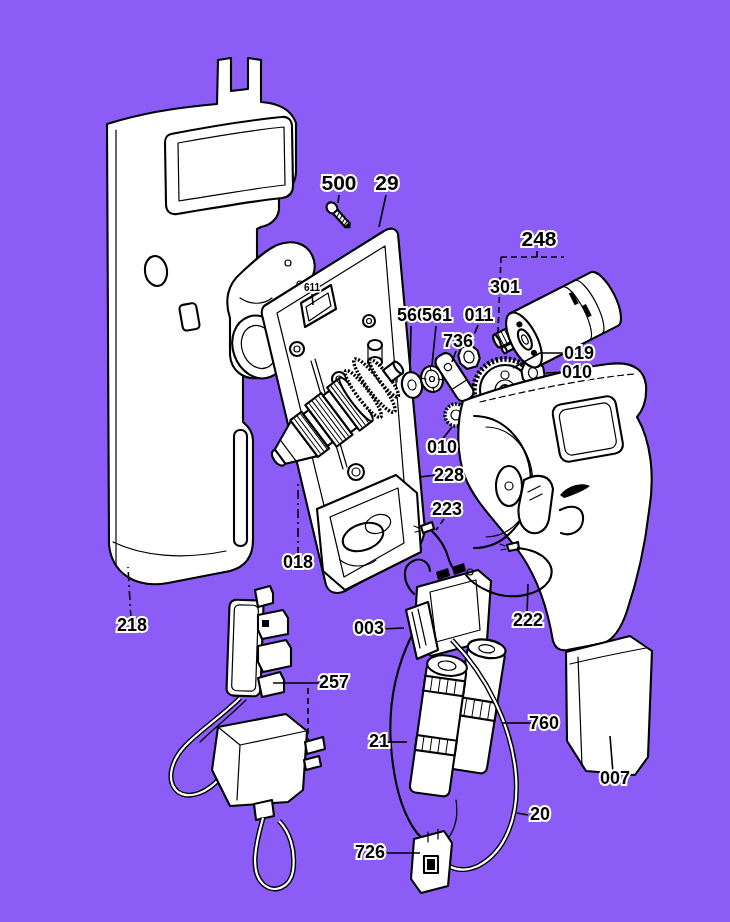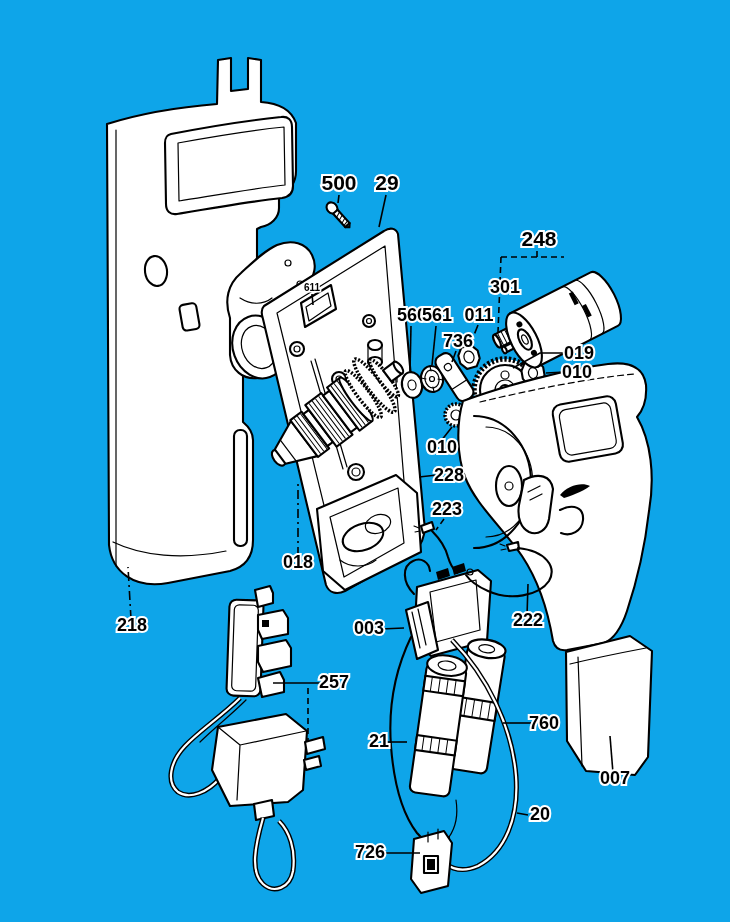--- a/index.html
+++ b/index.html
@@ -1,16 +1,16 @@
 <!DOCTYPE html>
 <html><head>
 <meta charset="utf-8">
 <style>
   html,body{margin:0;padding:0;background:#fff;}
-  .stage{position:relative;width:730px;height:922px;background:#0ea5e9;overflow:hidden;
+  .stage{position:relative;width:730px;height:922px;background:#8b5cf6;overflow:hidden;
          font-family:"Liberation Sans",sans-serif;}
   svg{position:absolute;left:0;top:0;}
   .o{fill:#fff;stroke:#000;stroke-width:2.1;stroke-linejoin:round;stroke-linecap:round;}
   .l{fill:none;stroke:#000;stroke-width:2.1;stroke-linejoin:round;stroke-linecap:round;}
   .t{fill:none;stroke:#000;stroke-width:1.2;stroke-linejoin:round;stroke-linecap:round;}
   .k{fill:none;stroke:#000;stroke-width:1;}
   .d{fill:#000;stroke:none;}
   .teeth{fill:#fff;stroke:#000;stroke-width:5.5;stroke-dasharray:2.4 2;}
   .teeth-s{fill:#fff;stroke:#000;stroke-width:3.5;stroke-dasharray:2 1.6;}
   .lead{fill:none;stroke:#000;stroke-width:1.6;}

